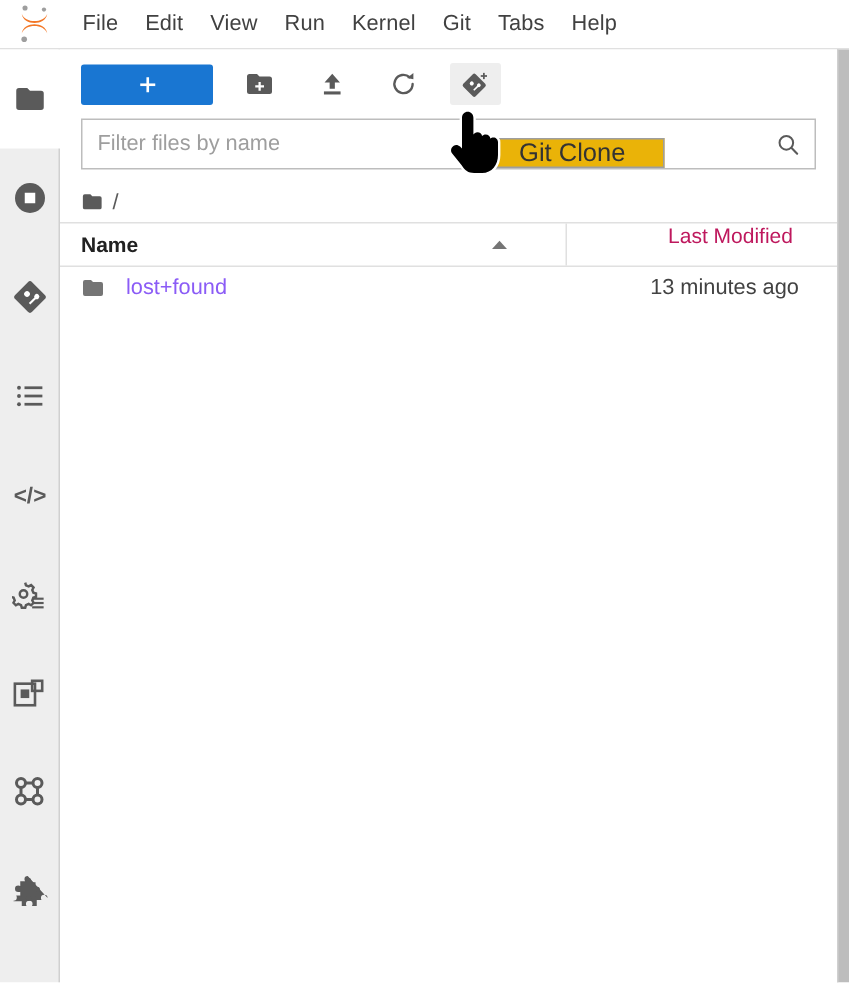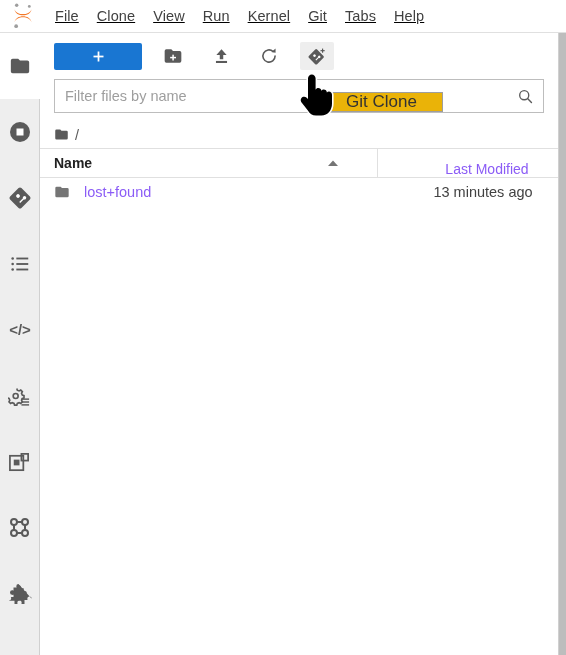--- a/index.html
+++ b/index.html
@@ -12,21 +12,21 @@
   #app { position: relative; width: 566px; height: 655px; background: #fff; }
 
   
   .menubar {
     position: absolute; top: 0; left: 0; width: 566px; height: 33px;
     background: #fff; border-bottom: 1px solid #e0e0e0;
     display: flex; align-items: center;
   }
   .logo-wrap { width: 46px; height: 33px; display: flex; align-items: center; justify-content: center; }
   .jupyter-logo { width: 26px; height: 28px; }
-  .menu-items { display: flex; align-items: center; text-decoration: underline; }
+  .menu-items { display: flex; align-items: center; }
   .menu-item {
     font-size: 14.5px; color: #414141; padding: 4px 9px; cursor: pointer;
     white-space: nowrap; letter-spacing: 0.1px;
   }
 
   
   .activitybar {
     position: absolute; left: 0; top: 33px; width: 40px; height: 622px;
     background: #eeeeee; border-right: 1px solid #d0d0d0;
     display: flex; flex-direction: column; align-items: center;
@@ -83,22 +83,22 @@
     height: 29px; display: flex; align-items: stretch;
     border-bottom: 1px solid #e0e0e0; flex: 0 0 auto; gap: 44px;
   }
   .th-name {
     flex: 1; display: flex; align-items: center; padding-left: 14px;
     font-size: 14px; font-weight: bold; color: #212121; cursor: pointer;
     border-right: 1px solid #e0e0e0; position: relative;
   }
   .sort-caret { position: absolute; right: 38px; display: flex; align-items: center; }
   .th-mod {
-    width: 136px; display: flex; align-items: flex-end; justify-content: center;
-    font-size: 14px; color: #8b5cf6; cursor: pointer; padding-right: 6px;
+    width: 136px; display: flex; align-items: flex-start; justify-content: center;
+    font-size: 14px; color: #be185d; cursor: pointer; padding-right: 6px;
   }
 
   .file-list { flex: 1; overflow: hidden; }
   .file-row {
     height: 28px; display: flex; align-items: center; cursor: pointer;
   }
   .fr-icon { width: 22px; margin-left: 14px; display: flex; align-items: center; }
   .fr-name { flex: 1; font-size: 14.5px; color: #8b5cf6; padding-left: 8px; }
   .fr-mod { width: 136px; text-align: center; font-size: 14.5px; color: #424242; padding-right: 14px; }
 
@@ -129,21 +129,21 @@
       <svg class="jupyter-logo" viewBox="0 0 39 51">
         <circle cx="8" cy="6" r="3.1" fill="#9e9e9e"></circle>
         <circle cx="31" cy="8" r="2.6" fill="#9e9e9e"></circle>
         <circle cx="7" cy="44" r="3.4" fill="#9e9e9e"></circle>
         <path d="M4 13 C8 25, 31 25, 35 13 C33 28, 6 28, 4 13 Z" fill="#f37726"></path>
         <path d="M4 38 C8 26, 31 26, 35 38 C33 23, 6 23, 4 38 Z" fill="#f37726" transform="translate(0,-1)"></path>
       </svg>
     </div>
     <div class="menu-items">
       <div class="menu-item">File</div>
-      <div class="menu-item">Clone</div>
+      <div class="menu-item">Edit</div>
       <div class="menu-item">View</div>
       <div class="menu-item">Run</div>
       <div class="menu-item">Kernel</div>
       <div class="menu-item">Git</div>
       <div class="menu-item">Tabs</div>
       <div class="menu-item">Help</div>
     </div>
   </div>
 
   <div class="activitybar">

